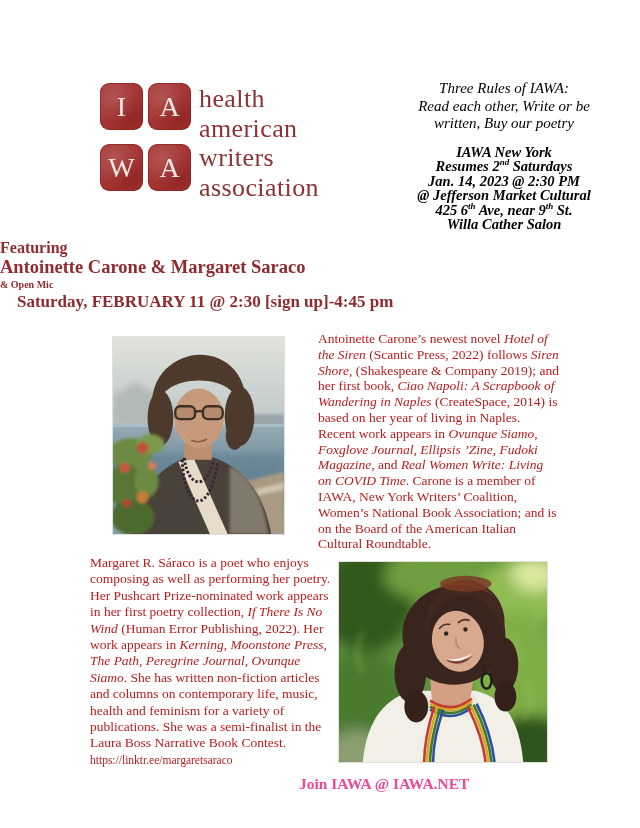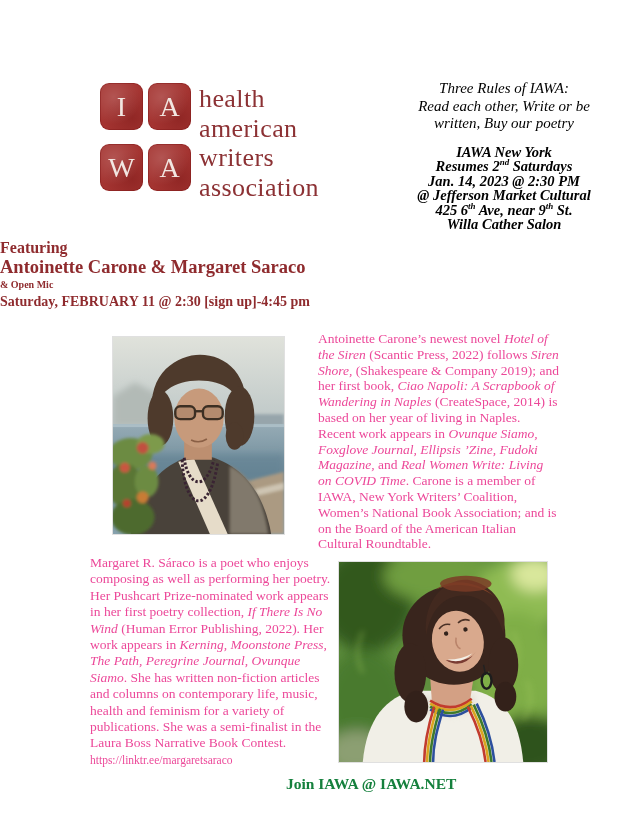--- a/index.html
+++ b/index.html
@@ -30,39 +30,39 @@
   .header-right { position:absolute; left:385px; top:80px; width:238px; text-align:center; color:#000000; }
   .rules { font-style:italic; font-size:15px; line-height:17.5px; }
   .info  { margin-top:12px; font-style:italic; font-weight:bold; font-size:14.5px; line-height:14.6px; }
   .sup { vertical-align:super; font-size:62%; line-height:0; }
 
   
   .featuring { position:absolute; left:0; top:238px; width:622px; text-align:left; color:#8f2b2e; font-weight:bold; }
   .f1 { font-size:16px;   line-height:19px; }
   .f2 { font-size:18.5px; line-height:20px; }
   .f3 { font-size:10px; line-height:15px; }
-  .f4 { font-size:14px;   line-height:19px; }
+  .f4 { font-size:17px;   line-height:19px;padding-left:17px; }
 
   
   .photo { position:absolute; border:1px solid #e0e0e0; box-sizing:border-box; background:#fff; }
   .photo svg { display:block; width:100%; height:100%; }
   .photo1 { left:112px; top:336px; width:173px; height:199px; }
   .photo2 { left:338px; top:561px; width:210px; height:202px; }
 
   
-  .bio { color:#ec4899; font-size:13.5px; }
+  .bio { color:#b91c1c; font-size:13.5px; }
   .bio-a { position:absolute; left:318px; top:331px; width:241px; line-height:15.8px; }
   .bio-m { position:absolute; left:90px;  top:555px; width:241px; line-height:16.4px; }
   .i { font-style:italic; }
   .small { font-size:11.5px; }
 
   
   .join {
-    position:absolute; left:286px; top:775px; white-space:nowrap;
-    font-weight:bold; font-size:15.5px; color:#15803d;
+    position:absolute; left:299px; top:775px; white-space:nowrap;
+    font-weight:bold; font-size:15.5px; color:#ec4899;
   }
 </style>
 </head>
 <body>
 
 <div class="page">
 
   <div class="logo-grid">
     <div class="tile">I</div>
     <div class="tile">A</div>

